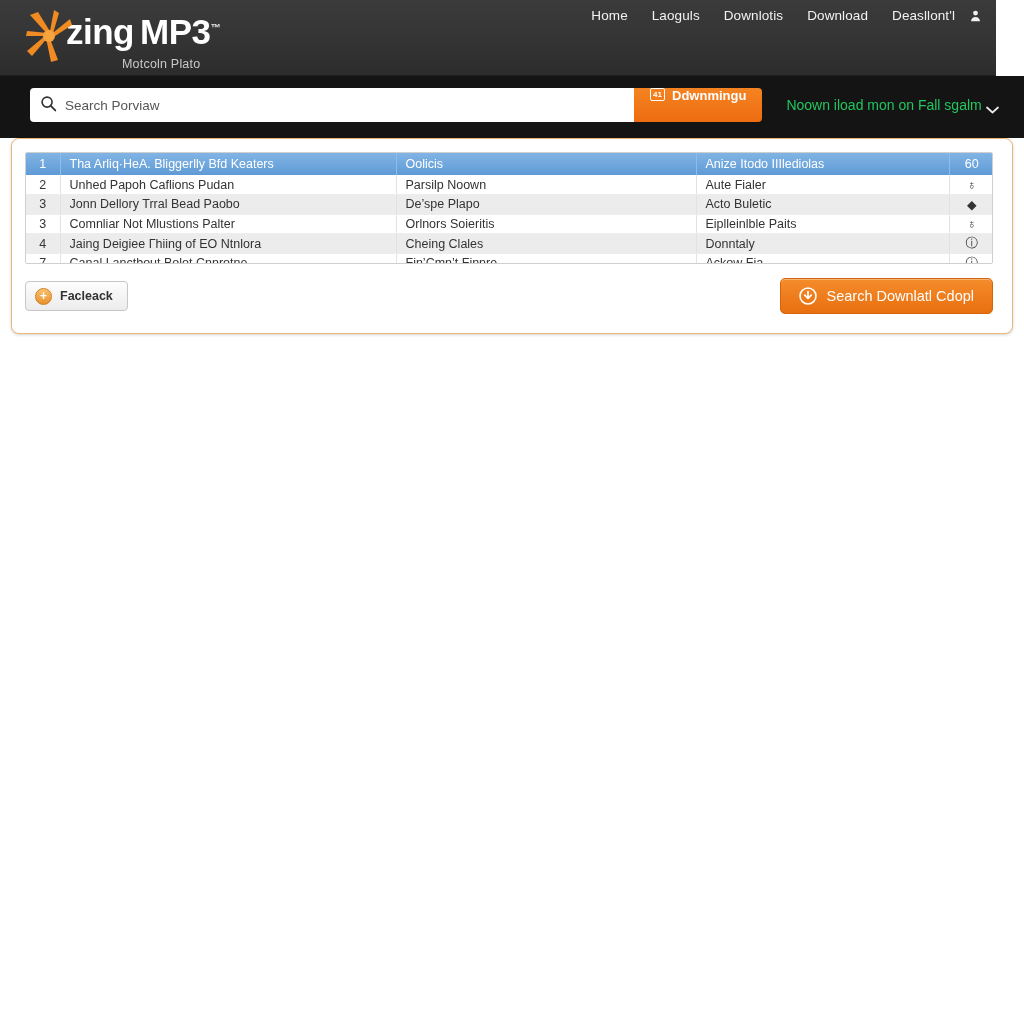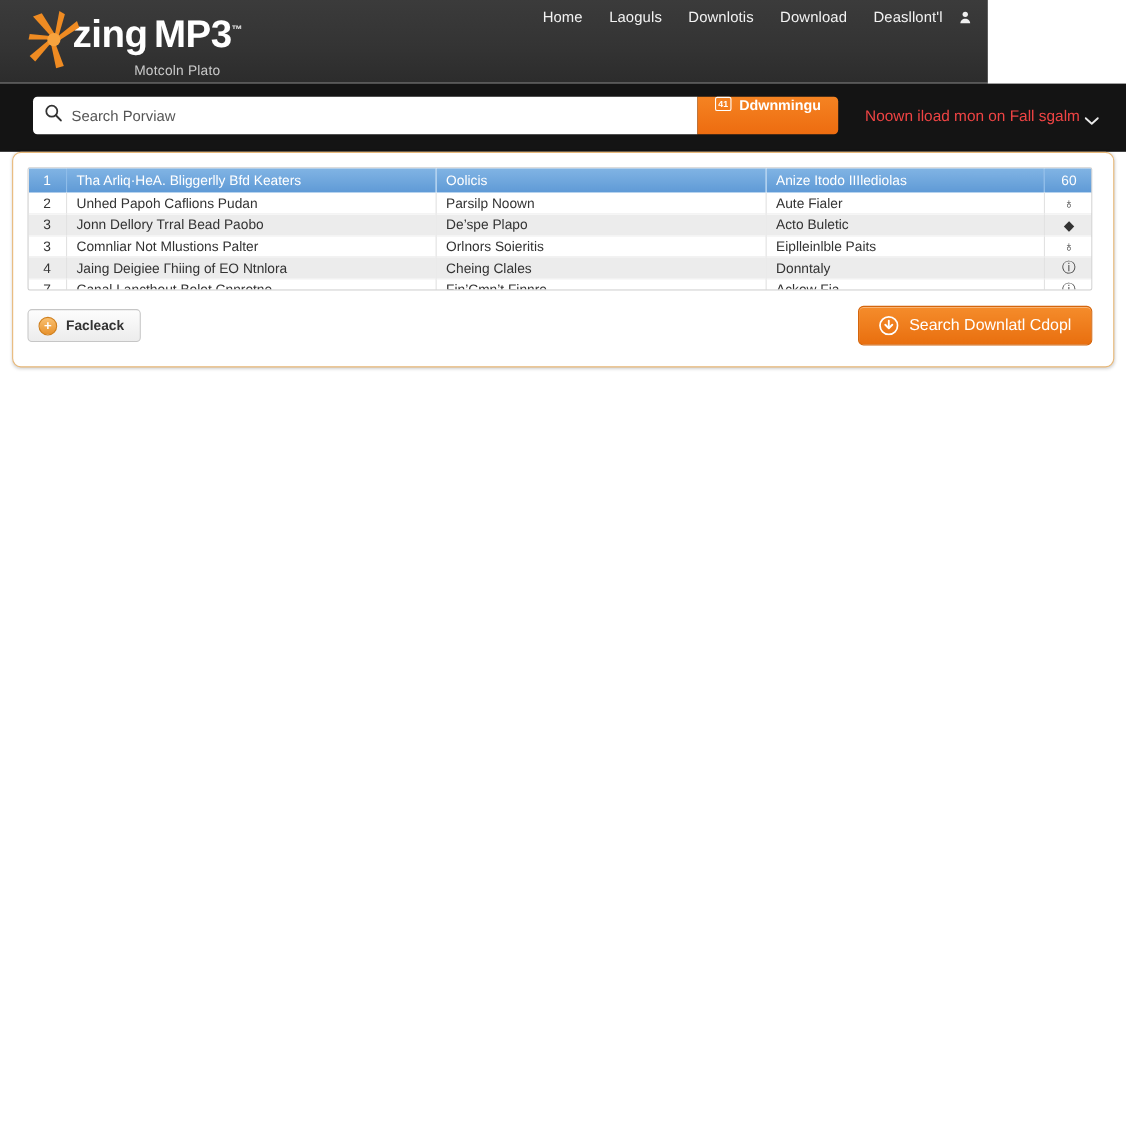--- a/index.html
+++ b/index.html
@@ -8,21 +8,21 @@
     width: 1024px;
     height: 1024px;
     background: #ffffff;
     font-family: "Liberation Sans", sans-serif;
     overflow: hidden;
   }
 
   
   .topbar {
     position: relative;
-    width: 898px;
+    width: 996px;
     height: 76px;
     background: linear-gradient(180deg, #3b3b3b 0%, #343434 55%, #2c2c2c 100%);
     border-bottom: 1px solid #1f1f1f;
   }
 
   .logo-wrap {
     position: absolute;
     left: 18px;
     top: 6px;
     display: flex;
@@ -153,21 +153,21 @@
     font-size: 8px;
     line-height: 1;
     flex: 0 0 auto;
   }
 
   .filter-drop {
     margin-left: 24px;
     display: flex;
     align-items: center;
     gap: 4px;
-    color: #ef4444;
+    color: #22c55e;
     font-size: 14px;
     cursor: pointer;
     white-space: nowrap;
   }
   .chevron {
     width: 13px; height: 8px;
     flex: 0 0 auto;
   }
 
   

